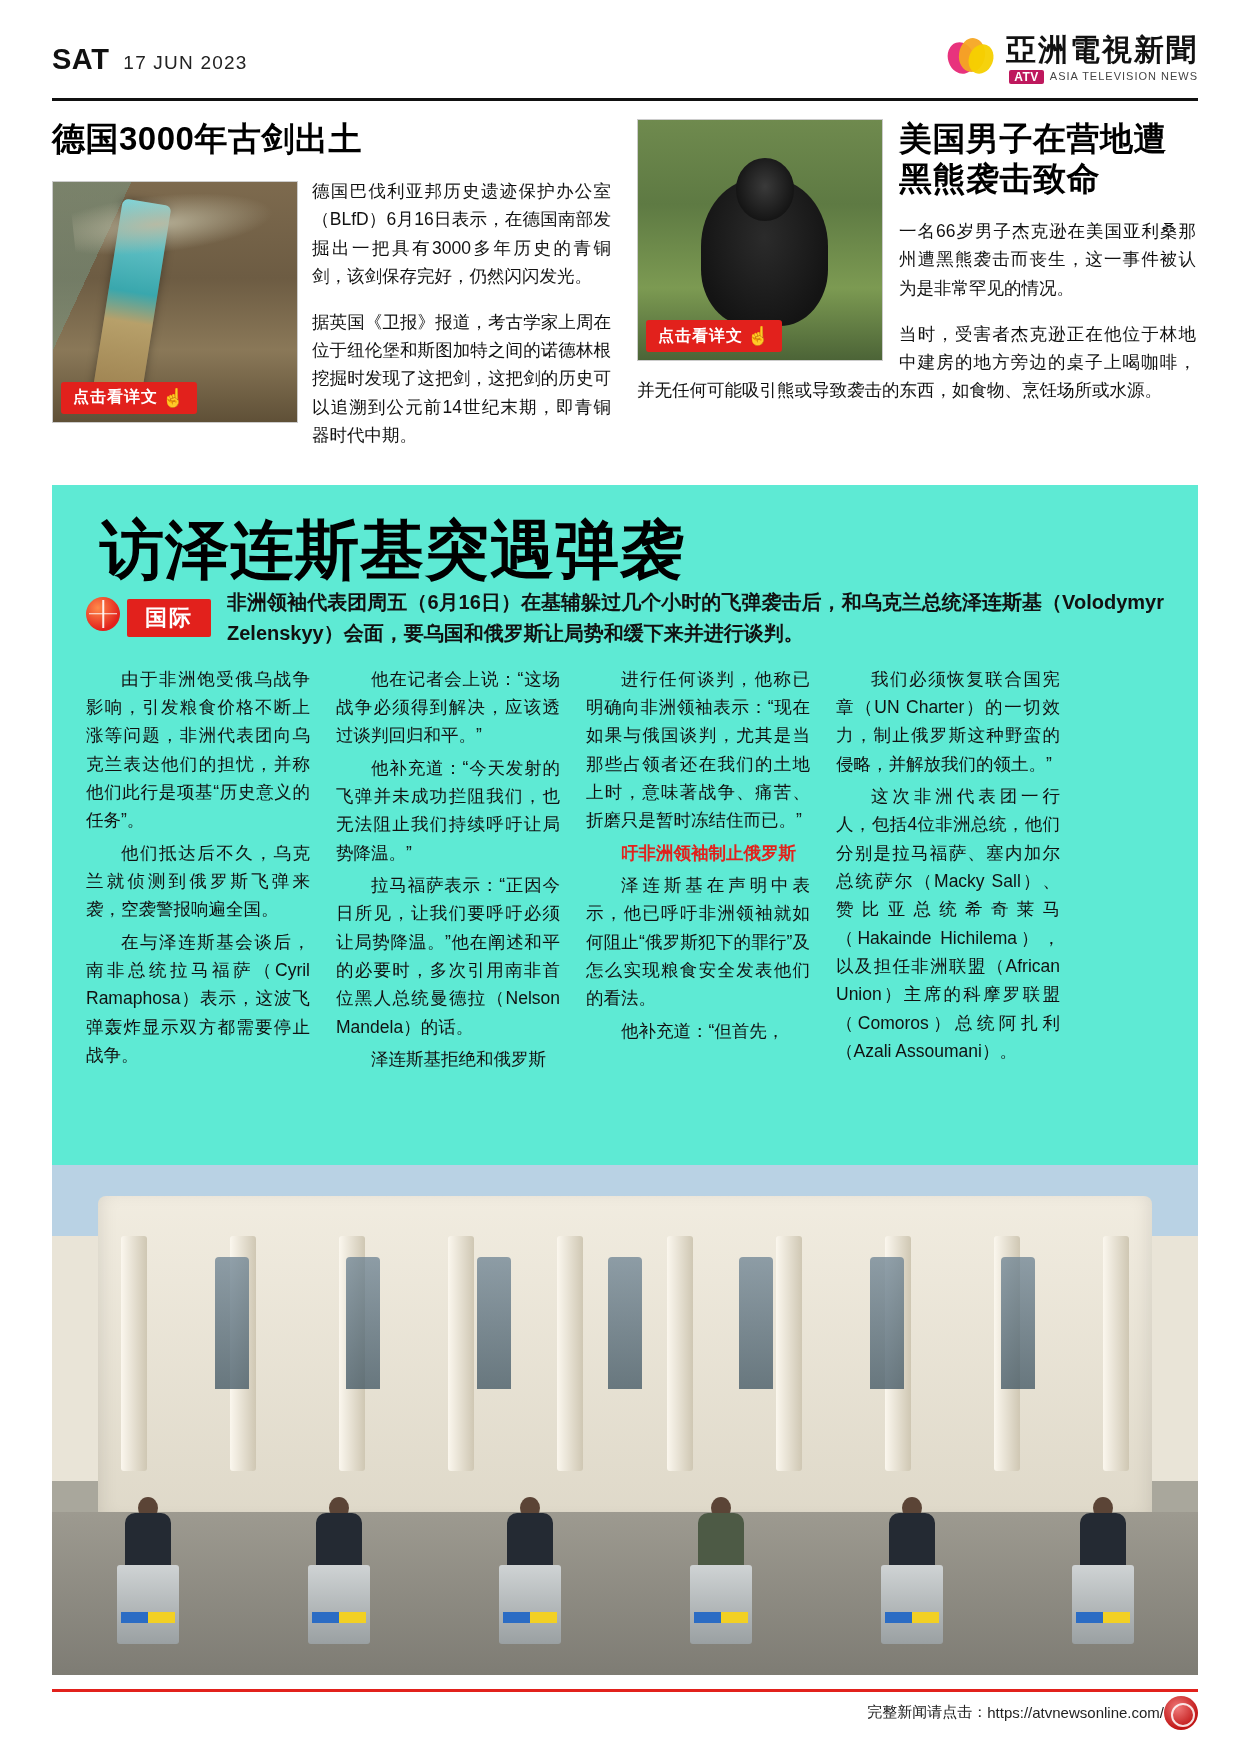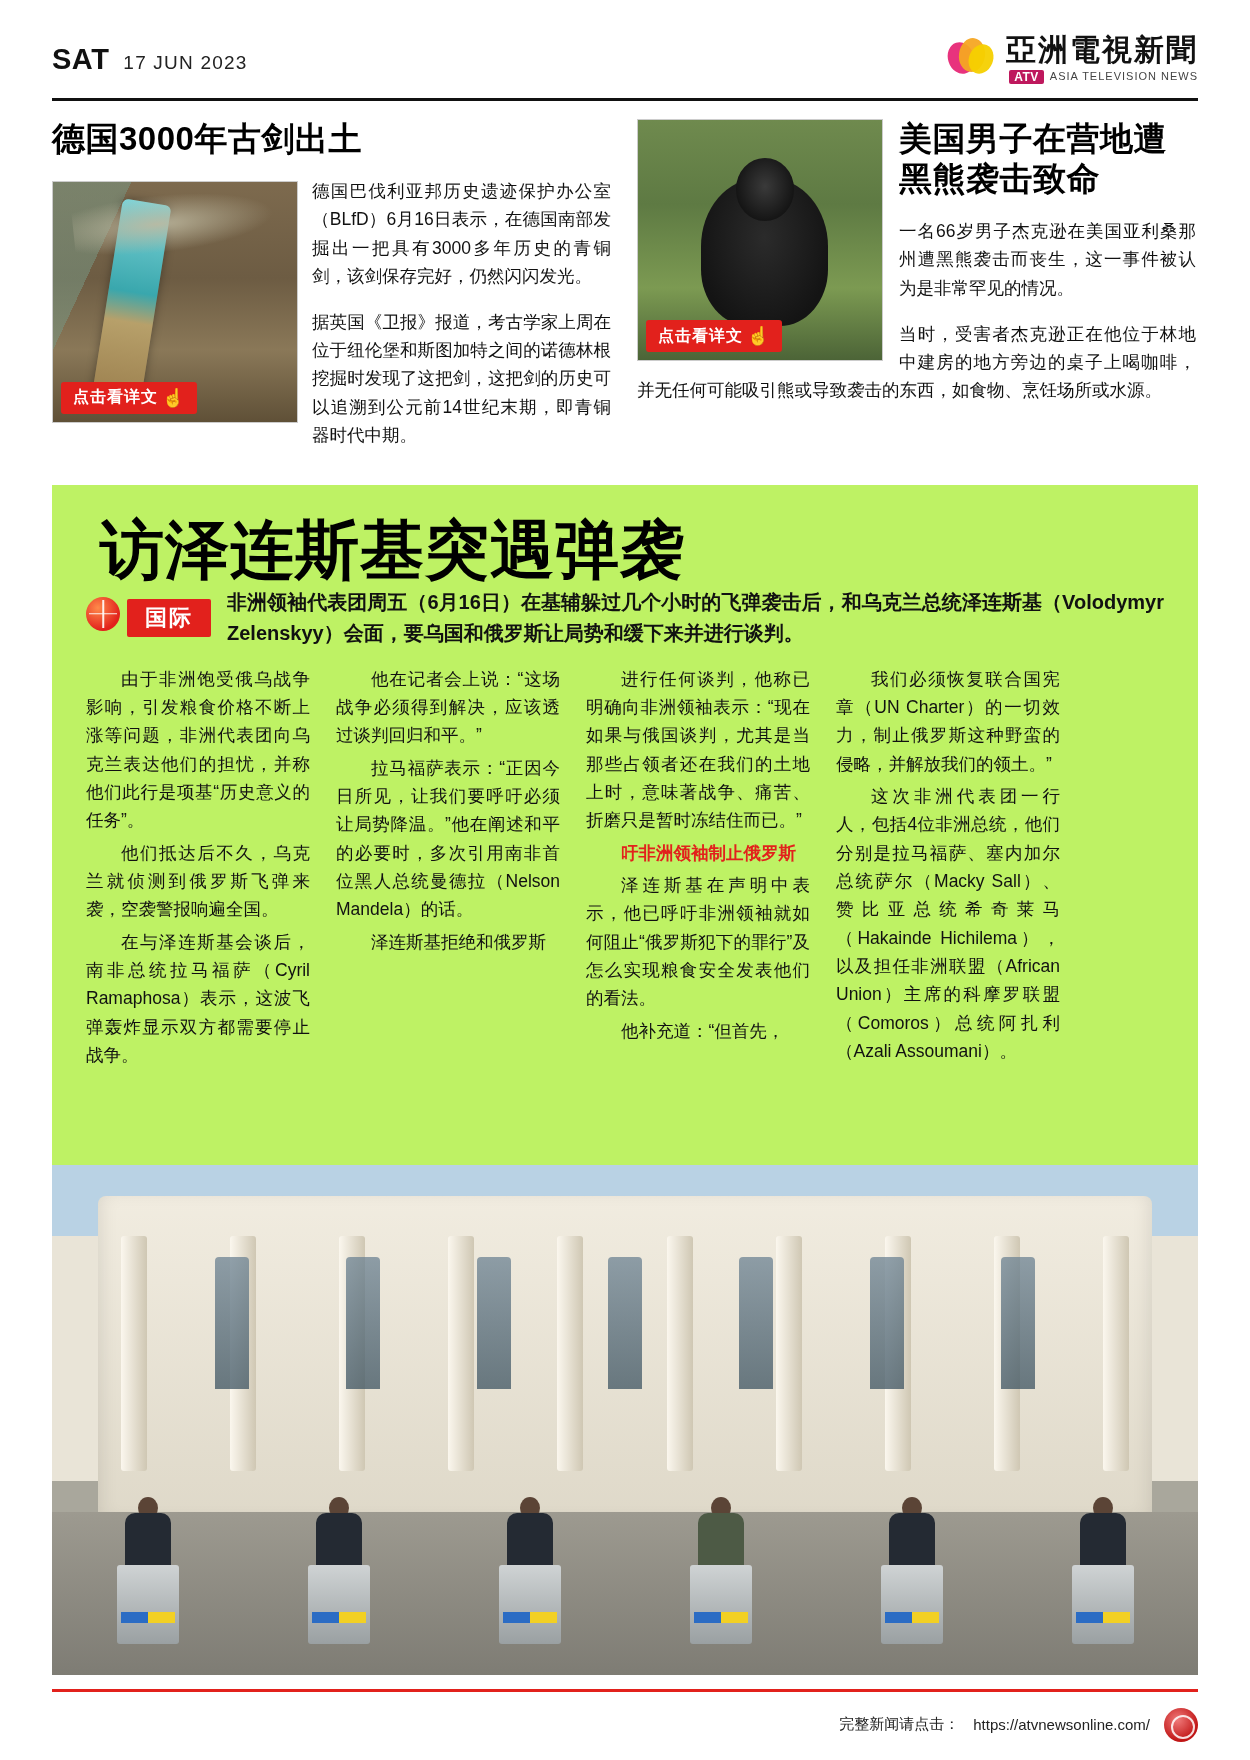--- a/index.html
+++ b/index.html
@@ -93,21 +93,21 @@
   }
   .img-bear::after{
     content:""; position:absolute; left:40%; top:16%; width:24%; height:26%;
     background:radial-gradient(ellipse at 50% 45%, #3a3a3a, #101010 80%);
     border-radius:50%;
   }
 
   
   .feature {
     margin-top:18px;
-    background:#bef264;
+    background:#5eead4;
     padding:22px 34px 0 34px;
     position:relative;
     height:1190px;
     overflow:hidden;
   }
   .feature-h1 {
     font-size:64px; font-weight:bold; letter-spacing:1px; line-height:1.12;
     margin:8px 0 0 14px; color:#000;
   }
   .feature-h2 {
@@ -170,22 +170,22 @@
     border-radius:3px;
   }
   .sp .flagstrip { position:absolute; bottom:14%; left:50%; transform:translateX(-50%); width:54px; height:11px; background:linear-gradient(90deg,#2b6cc4 50%, #f2d024 50%); }
   .sp .body { position:absolute; bottom:46%; left:50%; transform:translateX(-50%); width:46px; height:40%; background:#242a33; border-radius:10px 10px 4px 4px;}
   .sp .head { position:absolute; bottom:82%; left:50%; transform:translateX(-50%); width:20px; height:22px; background:#5b4436; border-radius:50%; }
   .sp.green .body { background:#4d5a45; }
 
   
   .footer-rule { height:3px; background:#e2211c; margin-top:14px; }
   .footer {
-    display:flex; align-items:center; justify-content:flex-end; gap:14px;
-    padding-top:16px; font-size:15px; color:#222;
+    display:flex; align-items:center; justify-content:flex-end; 
+    padding-top:4px; font-size:15px; color:#222;
   }
   .footer-link { color:#222; }
   .footer-seal {
     width:34px; height:34px; border-radius:50%;
     background:radial-gradient(circle at 40% 35%, #f07a7a, #c01515 70%);
     position:relative;
   }
   .footer-seal::after{
     content:""; position:absolute; left:7px; top:7px; width:20px; height:20px;
     border:2px solid rgba(255,255,255,.85); border-radius:50%;
@@ -268,20 +268,21 @@
     </div>
 
     <div class="cols">
       <div class="col">
         <p>由于非洲饱受俄乌战争影响，引发粮食价格不断上涨等问题，非洲代表团向乌克兰表达他们的担忧，并称他们此行是项基“历史意义的任务”。</p>
         <p>他们抵达后不久，乌克兰就侦测到俄罗斯飞弹来袭，空袭警报响遍全国。</p>
         <p>在与泽连斯基会谈后，南非总统拉马福萨（Cyril Ramaphosa）表示，这波飞弹轰炸显示双方都需要停止战争。</p>
       </div>
       <div class="col">
         <p>他在记者会上说：“这场战争必须得到解决，应该透过谈判回归和平。”</p>
+        <p>他补充道：“今天发射的飞弹并未成功拦阻我们，也无法阻止我们持续呼吁让局势降温。”</p>
         <p>拉马福萨表示：“正因今日所见，让我们要呼吁必须让局势降温。”他在阐述和平的必要时，多次引用南非首位黑人总统曼德拉（Nelson Mandela）的话。</p>
         <p>泽连斯基拒绝和俄罗斯</p>
       </div>
       <div class="col">
         <p>进行任何谈判，他称已明确向非洲领袖表示：“现在如果与俄国谈判，尤其是当那些占领者还在我们的土地上时，意味著战争、痛苦、折磨只是暂时冻结住而已。”</p>
         <p class="subhead">吁非洲领袖制止俄罗斯</p>
         <p>泽连斯基在声明中表示，他已呼吁非洲领袖就如何阻止“俄罗斯犯下的罪行”及怎么实现粮食安全发表他们的看法。</p>
         <p>他补充道：“但首先，</p>
       </div>
       <div class="col">

